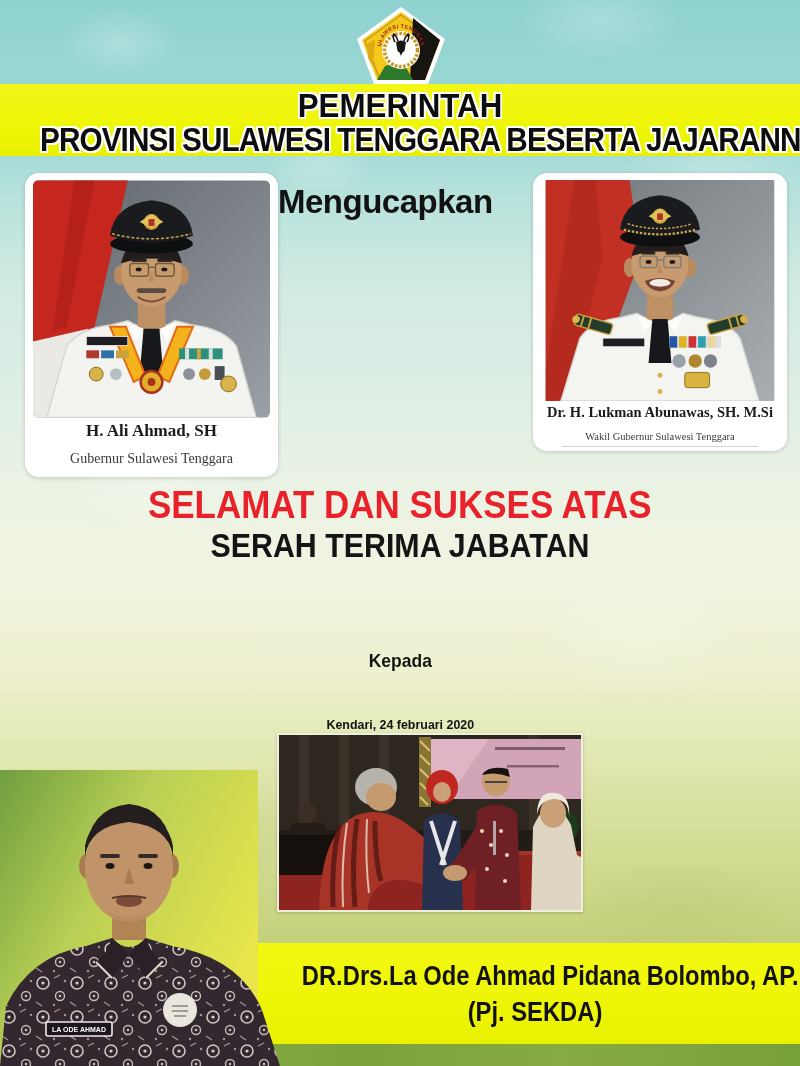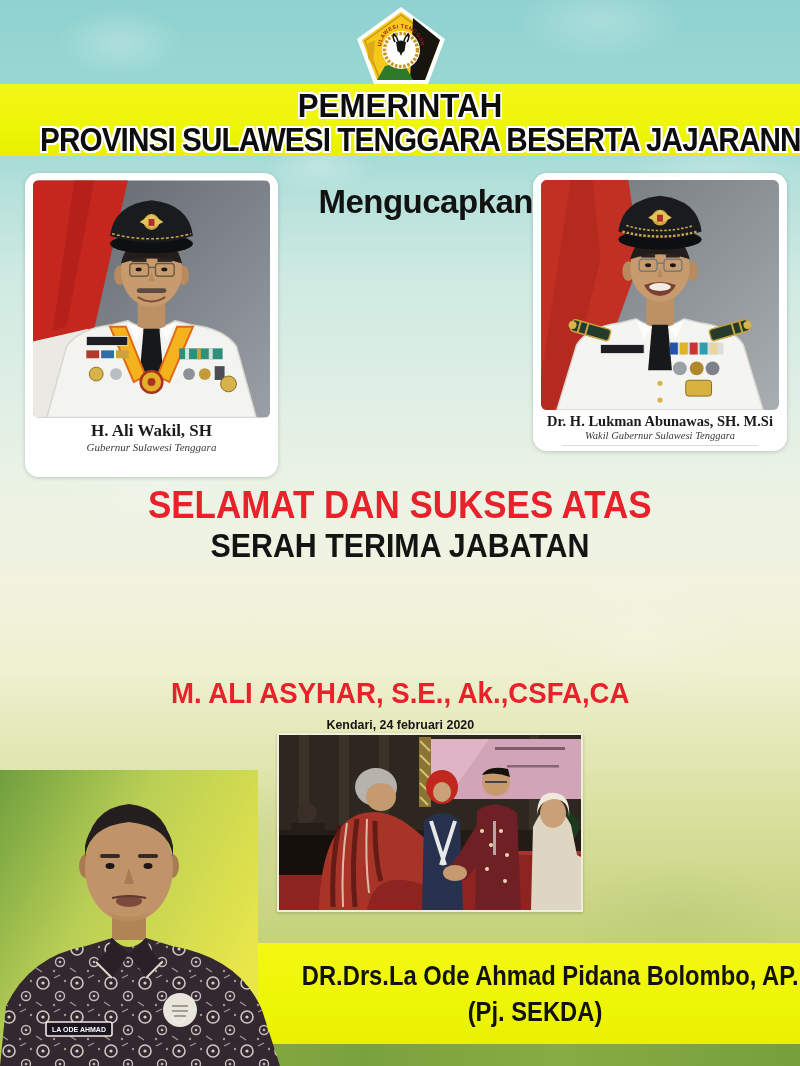--- a/index.html
+++ b/index.html
@@ -40,28 +40,28 @@
 
   .logo-wrap{top:6px;left:355px;width:92px;height:80px;z-index:3;}
 
   
   .card{z-index:2;background:#fff;border-radius:14px;box-shadow:0 1px 4px rgba(0,0,0,.18);
     display:flex;flex-direction:column;align-items:center;padding:7px 7px 4px 7px;box-sizing:border-box;}
   .card-left{top:173px;left:25px;width:253px;height:304px;}
   .card-right{top:173px;left:533px;width:254px;height:278px;}
   .card svg{border-radius:6px;}
   .cap-name{font-family:"Liberation Serif",serif;font-weight:700;color:#1b1b1b;margin-top:3px;}
-  .cap-title{font-family:"Liberation Serif",serif;font-style:italic;color:#3a3a3a;}
+  .cap-title{font-family:"Liberation Serif",serif;color:#3a3a3a;margin-top:10px;}
   .card-left .cap-name{font-size:17px;}
-  .card-left .cap-title{font-size:11px;}
+  .card-left .cap-title{font-size:14px;}
   .card-right .cap-name{font-size:14.5px;}
   .card-right .cap-title{font-size:10.5px;}
   .cap-rule{width:82%;border-top:1px solid #d8d8d8;margin-top:4px;}
 
-  .greeting{top:183px;left:278px;width:255px;text-align:right;z-index:2;
+  .greeting{top:183px;left:278px;width:255px;text-align:left;z-index:2;
     font-size:33px;font-weight:700;color:#121212;letter-spacing:-.5px;}
 
   
   .msg{z-index:2;font-weight:700;}
   .msg>span{display:inline-block;transform:scaleX(.92);transform-origin:center;}
   .m1{top:484px;font-size:38px;color:#e8212b;}
   .m2{top:527px;font-size:33px;color:#141414;text-align:center;}
   .m3{top:553px;font-size:33px;color:#1e41a8;}
   .m4{top:591px;font-size:21px;color:#141414;}
   .m5{top:613px;font-size:29px;color:#e8212b;}
@@ -165,21 +165,21 @@
       <path d="M120,92 l-3,10 l6,0 Z" fill="#b98a5e"></path>
       <rect x="105" y="109" width="30" height="5" rx="2.5" fill="#5a4a42"></rect>
       <path d="M106,118 Q120,127 134,118" stroke="#7a4b3a" stroke-width="2" fill="none"></path>
       <ellipse cx="120" cy="64" rx="42" ry="10" fill="#0e0f11"></ellipse>
       <path d="M78,56 Q82,24 120,20 Q158,24 162,56 Q120,70 78,56" fill="#1a1b1e"></path>
       <path d="M80,54 Q120,64 160,54" stroke="#caa64b" stroke-width="1.6" fill="none" stroke-dasharray="3 2"></path>
       <circle cx="120" cy="42" r="8" fill="#caa23e"></circle>
       <polygon points="108,42 120,34 132,42 120,48" fill="#e2c35a"></polygon>
       <rect x="117" y="39" width="6" height="7" fill="#b03028"></rect>
     </svg>
-    <div class="cap-name">H. Ali Wakil, SH</div>
+    <div class="cap-name">H. Ali Ahmad, SH</div>
     <div class="cap-title">Gubernur Sulawesi Tenggara</div>
   </div>
 
   <div class="abs card card-right">
     <svg width="238" height="230" viewBox="0 0 240 232">
       <defs>
         <linearGradient id="gg2" x1="0" y1="0" x2="1" y2="1">
           <stop offset="0" stop-color="#71767b"></stop>
             <stop offset="1" stop-color="#a9aeb3"></stop>
         </linearGradient>
@@ -239,21 +239,21 @@
       <polygon points="108,38 120,30 132,38 120,44" fill="#e2c35a"></polygon>
       <rect x="117" y="35" width="6" height="7" fill="#b03028"></rect>
     </svg>
     <div class="cap-name">Dr. H. Lukman Abunawas, SH. M.Si</div>
     <div class="cap-title">Wakil Gubernur Sulawesi Tenggara</div>
     <div class="cap-rule"></div>
   </div>
 
   <div class="abs msg m1 center-text"><span class="nowrap">SELAMAT DAN SUKSES ATAS</span></div>
   <div class="abs msg m2 center-text"><span class="nowrap">SERAH TERIMA JABATAN</span></div>
-  <div class="abs msg m7 center-text"><span class="nowrap">M. ALI ASYHAR, S.E., Ak.,CSFA,CA</span></div>
+  <div class="abs msg m6 center-text"><span class="nowrap">Kepada</span></div>
   <div class="abs msg m8 center-text"><span class="nowrap">Kendari, 24 februari 2020</span></div>
 
   <div class="abs event-photo">
     <svg width="302" height="175" viewBox="0 0 302 175">
       <rect width="302" height="175" fill="#221b16"></rect>
       <g>
         <rect x="0" y="0" width="302" height="95" fill="#2e2720"></rect>
         <rect x="20" y="0" width="10" height="95" fill="#3a3128"></rect>
           <rect x="60" y="0" width="10" height="95" fill="#3a3128"></rect>
         <rect x="100" y="0" width="10" height="95" fill="#3a3128"></rect>

